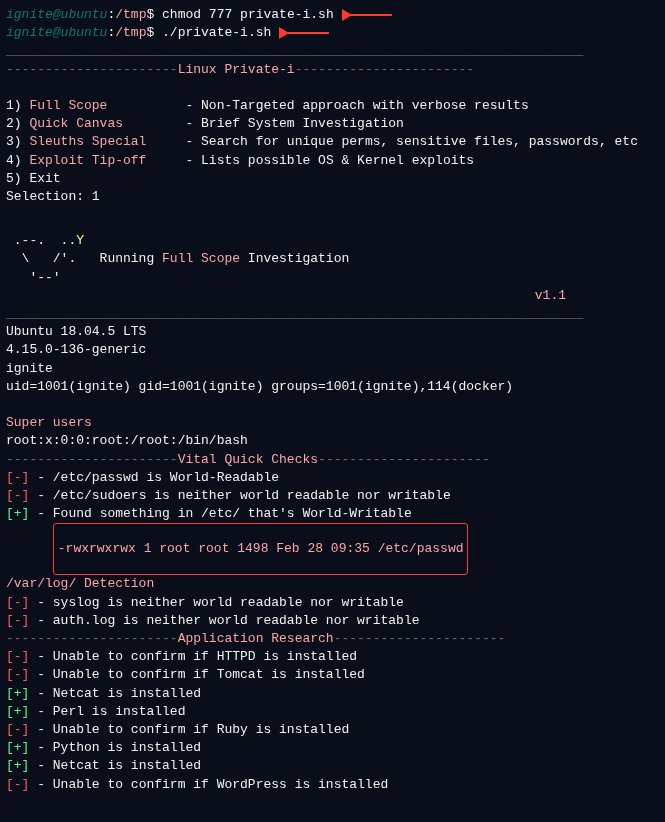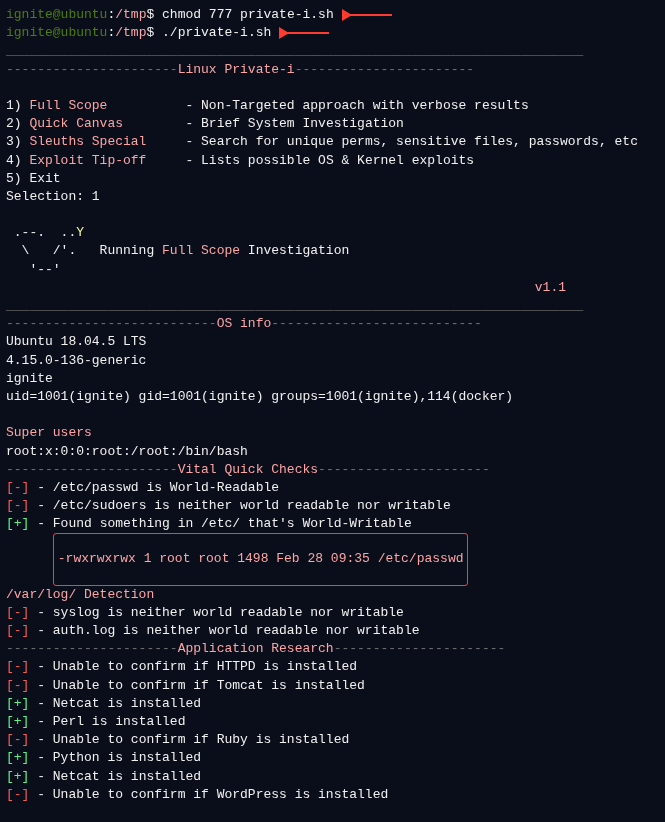--- a/index.html
+++ b/index.html
@@ -5,21 +5,21 @@
     * { margin: 0; padding: 0; box-sizing: border-box; }
     body {
       background: #0a0e1a;
       color: #c0c0c0;
       font-family: 'Consolas', 'Monaco', 'Courier New', monospace;
       font-size: 13px;
       line-height: 1.4;
       padding: 6px;
       width: 665px;
     }
-    .green { color: #4d7c0f; }
+    .green { color: #0f766e; font-style: italic; }
     .blue { color: #fca5a5; }
     .white { color: #f1f1f0; }
     .yellow { color: #f3f99d; }
     .dashes { color: #737373; letter-spacing: 0; }
     .arrow {
       display: inline-block;
       width: 50px;
       height: 8px;
       position: relative;
       vertical-align: middle;
@@ -47,21 +47,21 @@
     .arrow.left::before { transform: scaleX(-1); right: auto; left: 8px; }
     .arrow.left::after { transform: scaleX(-1); right: auto; left: 0; }
     .highlight-box {
       border: 1.5px solid #ff3b30;
       border-radius: 3px;
       display: inline-block;
       padding: 16px 4px;
     }
     .status-neg { color: #ff5c57; }
     .status-pos { color: #5af78e; }
-    pre { font-family: inherit; white-space: pre; }
+    pre { font-family: inherit; white-space: pre; margin-top: 8px; }
   </style>
 </head>
 <body>
 
 <div>
   <div>
     <span class="green">ignite@ubuntu</span><span class="white">:</span><span class="blue">/tmp</span><span class="white">$ </span><span class="white">chmod 777 private-i.sh</span>
     <span class="arrow left"></span>
   </div>
   <div>
@@ -78,21 +78,20 @@
   <div><span class="white">4) </span><span class="blue">Exploit Tip-off</span><span class="white">&nbsp;&nbsp;&nbsp;&nbsp;&nbsp;</span><span class="white">- Lists possible OS &amp; Kernel exploits</span></div>
   <div><span class="white">5) </span><span class="white">Exit</span></div>
   <div class="white">Selection: 1</div>
   <br>
   <pre><span class="white"> .--.  ..</span><span class="yellow">Y</span>
 <span class="white">  \   /'.   Running </span><span class="blue">Full Scope</span><span class="white"> Investigation</span>
 <span class="white">   '--'</span>
 <span style="display:inline-block;width:560px;text-align:right" class="blue">v1.1</span></pre>
   <div class="dashes">__________________________________________________________________________</div>
 
-  <div><span class="dashes">---------------------------</span><span class="blue">OS info</span><span class="dashes">---------------------------</span></div>
   <div class="white">Ubuntu 18.04.5 LTS</div>
   <div class="white">4.15.0-136-generic</div>
   <div class="white">ignite</div>
   <div class="white">uid=1001(ignite) gid=1001(ignite) groups=1001(ignite),114(docker)</div>
   <br>
   <div class="blue">Super users</div>
   <div class="white">root:x:0:0:root:/root:/bin/bash</div>
 
   <div><span class="dashes">----------------------</span><span class="blue">Vital Quick Checks</span><span class="dashes">----------------------</span></div>
   <div><span class="status-neg">[-]</span> <span class="white">- /etc/passwd is World-Readable</span></div>

